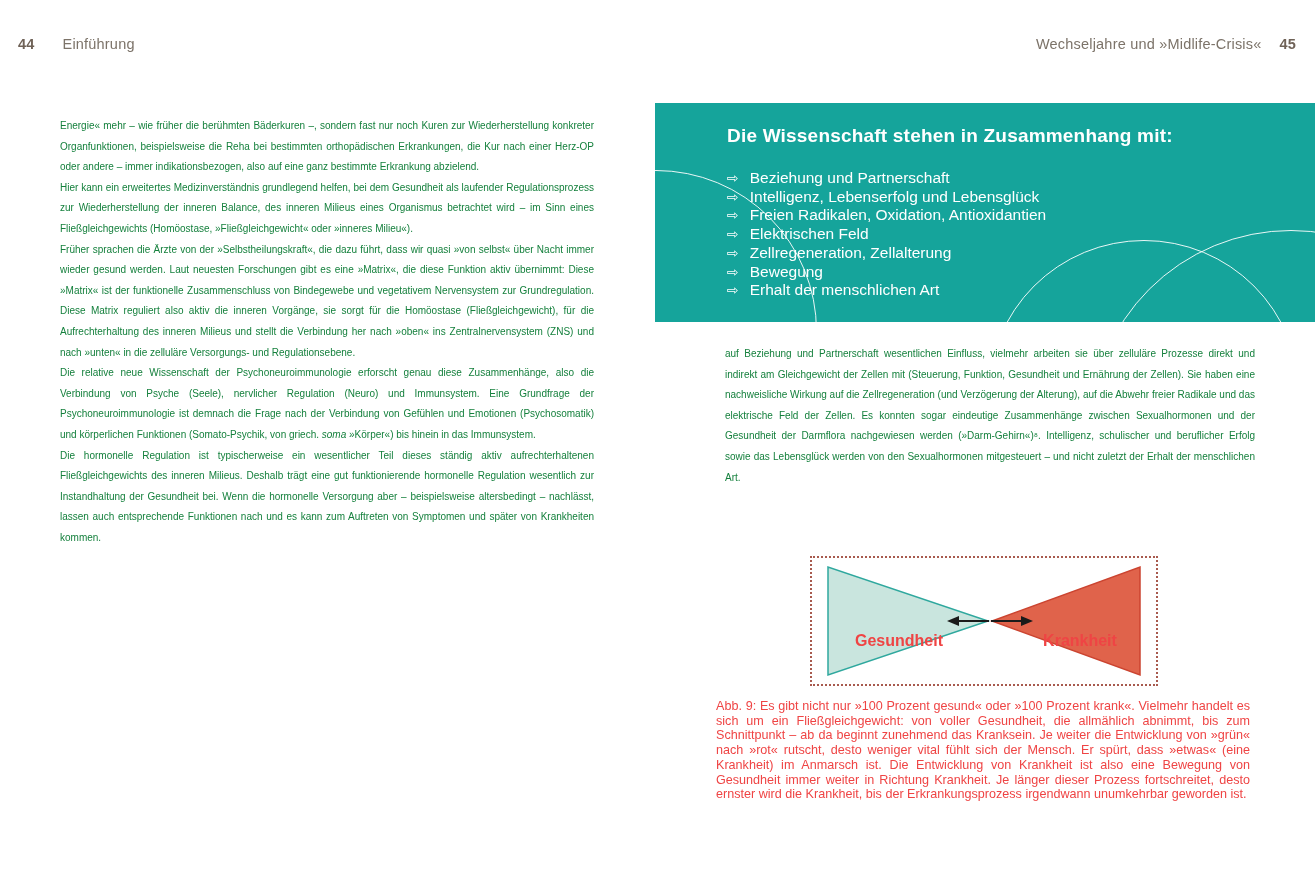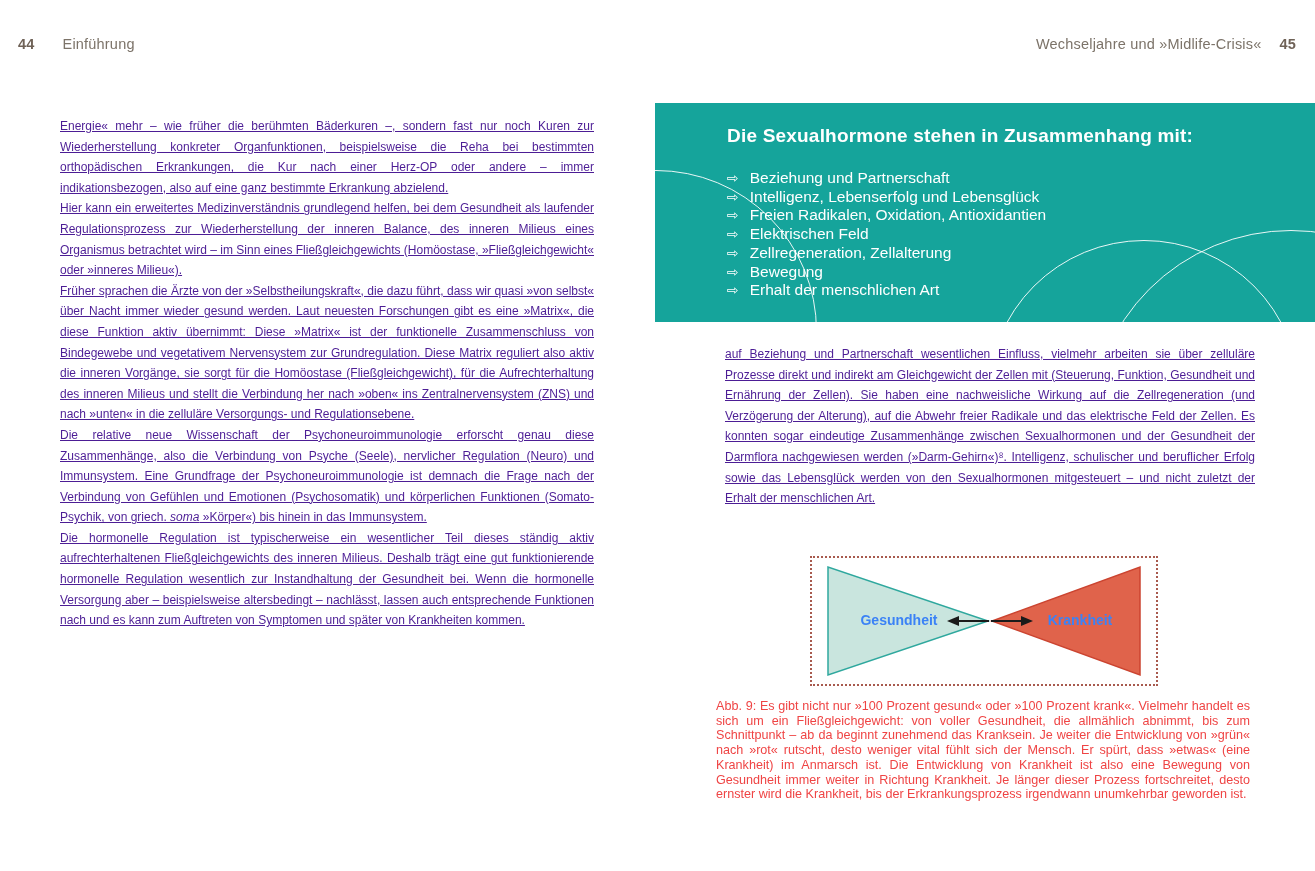--- a/index.html
+++ b/index.html
@@ -7,21 +7,21 @@
     width:1315px;height:871px;position:relative;overflow:hidden;
     background:#ffffff;
     font-family:"Liberation Sans","DejaVu Sans",sans-serif;
   }
   
   .runhead{position:absolute;top:36px;font-size:14.5px;color:#7c7369;letter-spacing:.2px;display:flex;align-items:flex-end;}
   .runhead-left{left:18px;gap:28px;}
   .runhead-right{right:19px;gap:18px;}
   .runhead .num{font-weight:bold;color:#6f6257;}
   
-  .body-text{position:absolute;color:#4c1d95;font-size:12px;line-height:20.6px;text-align:justify;text-decoration:underline;}
+  .body-text{position:absolute;color:#15803d;font-size:10px;line-height:20.6px;text-align:justify;}
   .body-text p{margin:0;}
   .left-col{left:60px;top:116px;width:534px;}
   .right-col{left:725px;top:344px;width:530px;}
   .body-text em{font-style:italic;}
   
   .infobox{
     position:absolute;left:655px;top:103px;width:660px;height:219px;
     background:#15a49b;color:#ffffff;overflow:hidden;
   }
   .infobox h2{position:absolute;left:72px;top:22px;margin:0;font-size:19px;font-weight:bold;letter-spacing:.2px;}
@@ -31,21 +31,21 @@
   .decor-circle{position:absolute;border:1.6px solid rgba(255,255,255,.9);border-radius:50%;}
   .decor-circle.c1{width:320px;height:320px;left:-160px;top:67px;}
   .decor-circle.c2{width:310px;height:310px;left:333px;top:137px;}
   .decor-circle.c3{width:400px;height:400px;left:435px;top:127px;}
   
   .figure{
     position:absolute;left:810px;top:556px;width:348px;height:130px;
     border:2px dotted #a85a4e;box-sizing:border-box;background:#ffffff;
   }
   .figure svg{display:block;}
-  .fig-label{position:absolute;font-size:14px;font-weight:bold;color:#3b82f6;width:110px;text-align:center;}
+  .fig-label{position:absolute;font-size:16px;font-weight:bold;color:#ef4444;width:110px;text-align:center;margin-top:20px;}
   .fig-label-left{left:32px;top:54px;}
   .fig-label-right{left:213px;top:54px;text-align:center;}
   
   .caption{position:absolute;left:716px;top:699px;width:534px;font-size:12.6px;line-height:14.7px;color:#ef4444;text-align:justify;}
   .caption p{margin:0;}
 </style>
 </head>
 <body>
 
 <div class="runhead runhead-left">
@@ -63,21 +63,21 @@
   <p>Hier kann ein erweitertes Medizinverständnis grundlegend helfen, bei dem Gesundheit als laufender Regulationsprozess zur Wiederherstellung der inneren Balance, des inneren Milieus eines Organismus betrachtet wird – im Sinn eines Fließgleichgewichts (Homöostase, »Fließgleichgewicht« oder »inneres Milieu«).</p>
   <p>Früher sprachen die Ärzte von der »Selbstheilungskraft«, die dazu führt, dass wir quasi »von selbst« über Nacht immer wieder gesund werden. Laut neuesten Forschungen gibt es eine »Matrix«, die diese Funktion aktiv übernimmt: Diese »Matrix« ist der funktionelle Zusammenschluss von Bindegewebe und vegetativem Nervensystem zur Grundregulation. Diese Matrix reguliert also aktiv die inneren Vorgänge, sie sorgt für die Homöostase (Fließgleichgewicht), für die Aufrechterhaltung des inneren Milieus und stellt die Verbindung her nach »oben« ins Zentralnervensystem (ZNS) und nach »unten« in die zelluläre Versorgungs- und Regulationsebene.</p>
   <p><span>Die relative neue Wissenschaft der Psychoneuroimmunologie erforscht genau diese Zusammenhänge, also die Verbindung von Psyche (Seele), nervlicher Regulation (Neuro) und Immunsystem. Eine Grundfrage der Psychoneuroimmunologie ist demnach die Frage nach der Verbindung von Gefühlen und Emotionen (Psychosomatik) und körperlichen Funktionen (Somato-Psychik, von griech. </span><em>soma</em><span> »Körper«) bis hinein in das Immunsystem.</span></p>
   <p>Die hormonelle Regulation ist typischerweise ein wesentlicher Teil dieses ständig aktiv aufrechterhaltenen Fließgleichgewichts des inneren Milieus. Deshalb trägt eine gut funktionierende hormonelle Regulation wesentlich zur Instandhaltung der Gesundheit bei. Wenn die hormonelle Versorgung aber – beispielsweise altersbedingt – nachlässt, lassen auch entsprechende Funktionen nach und es kann zum Auftreten von Symptomen und später von Krankheiten kommen.</p>
 </div>
 
 <div class="infobox">
   <div class="decor-circle c1"></div>
   <div class="decor-circle c2"></div>
   <div class="decor-circle c3"></div>
-  <h2>Die Sexualhormone stehen in Zusammenhang mit:</h2>
+  <h2>Die Wissenschaft stehen in Zusammenhang mit:</h2>
   <ul>
     <li>
         <span class="arrow-glyph">⇨</span>
         <span>Beziehung und Partnerschaft</span>
       </li>
     <li>
         <span class="arrow-glyph">⇨</span>
         <span>Intelligenz, Lebenserfolg und Lebensglück</span>
       </li>
     <li>

